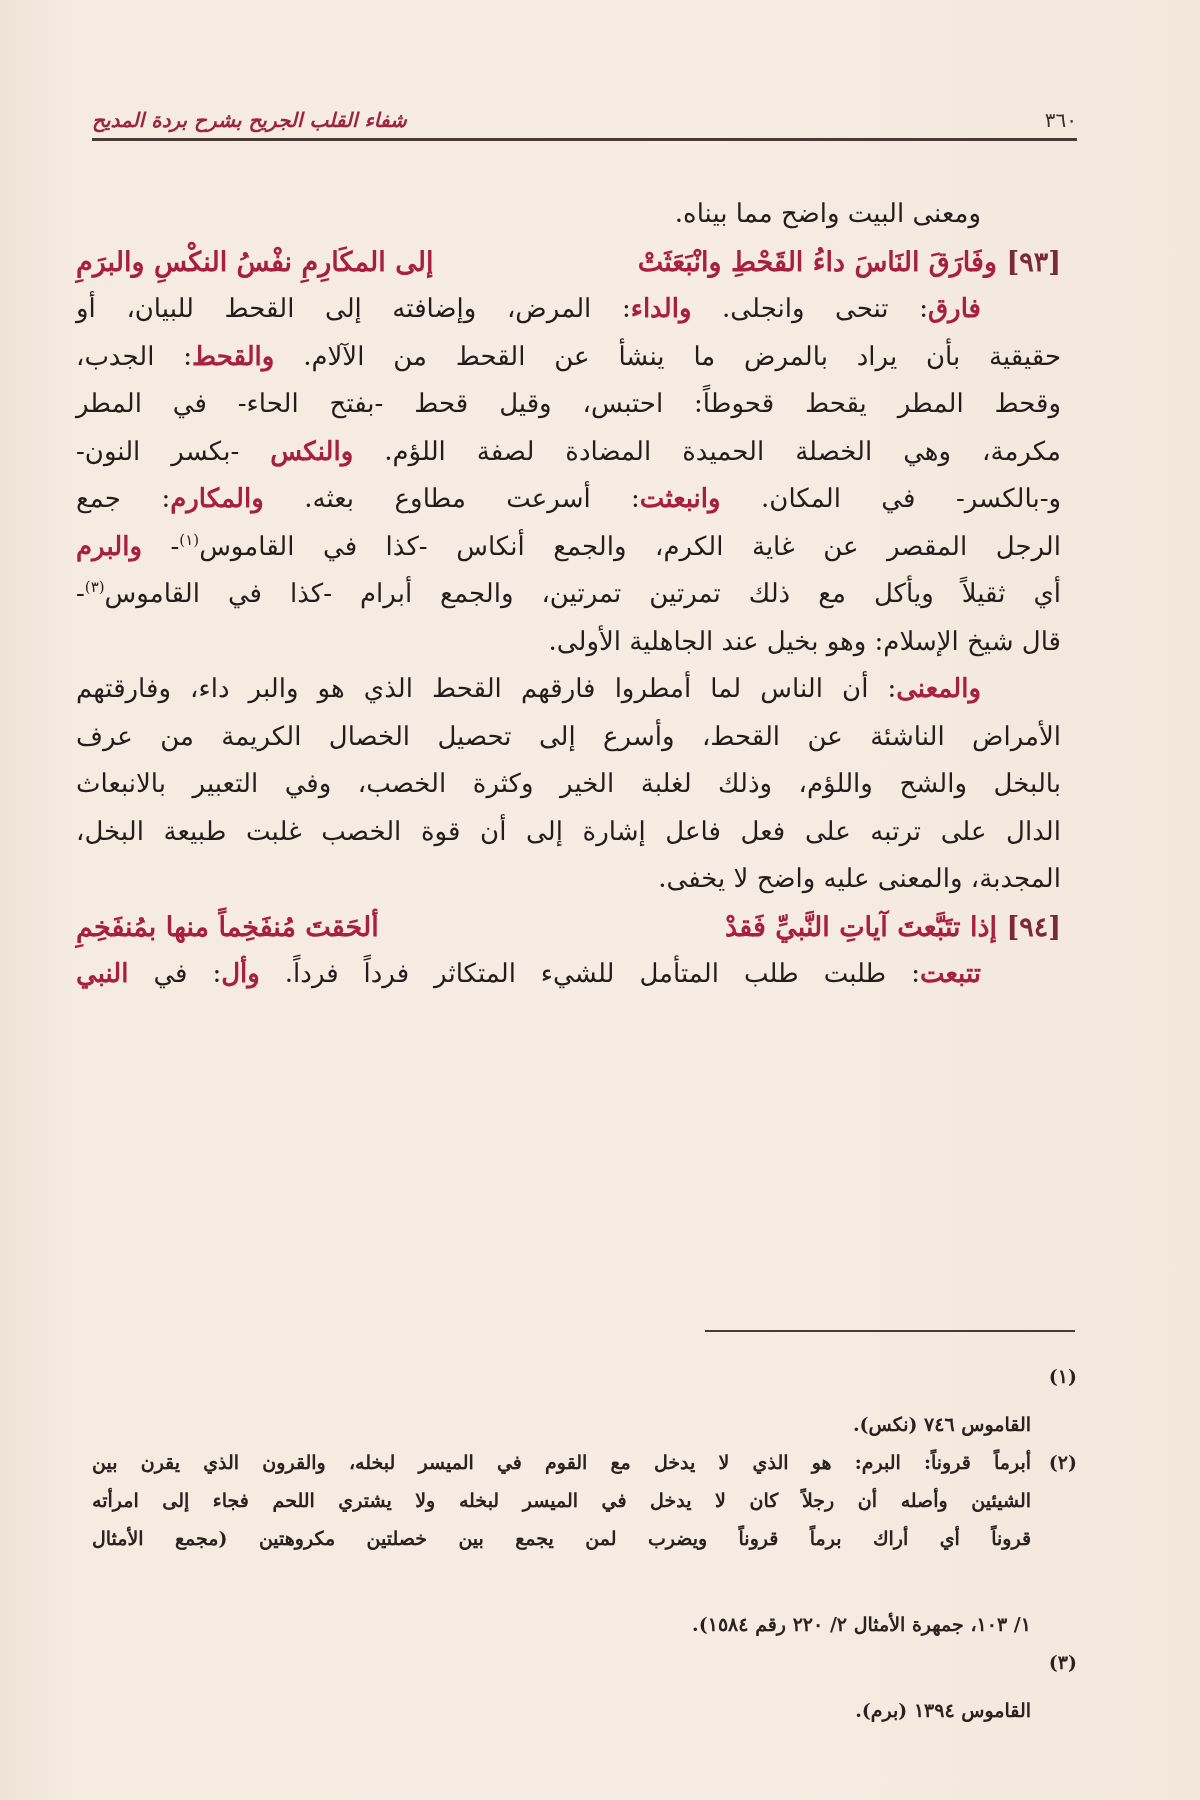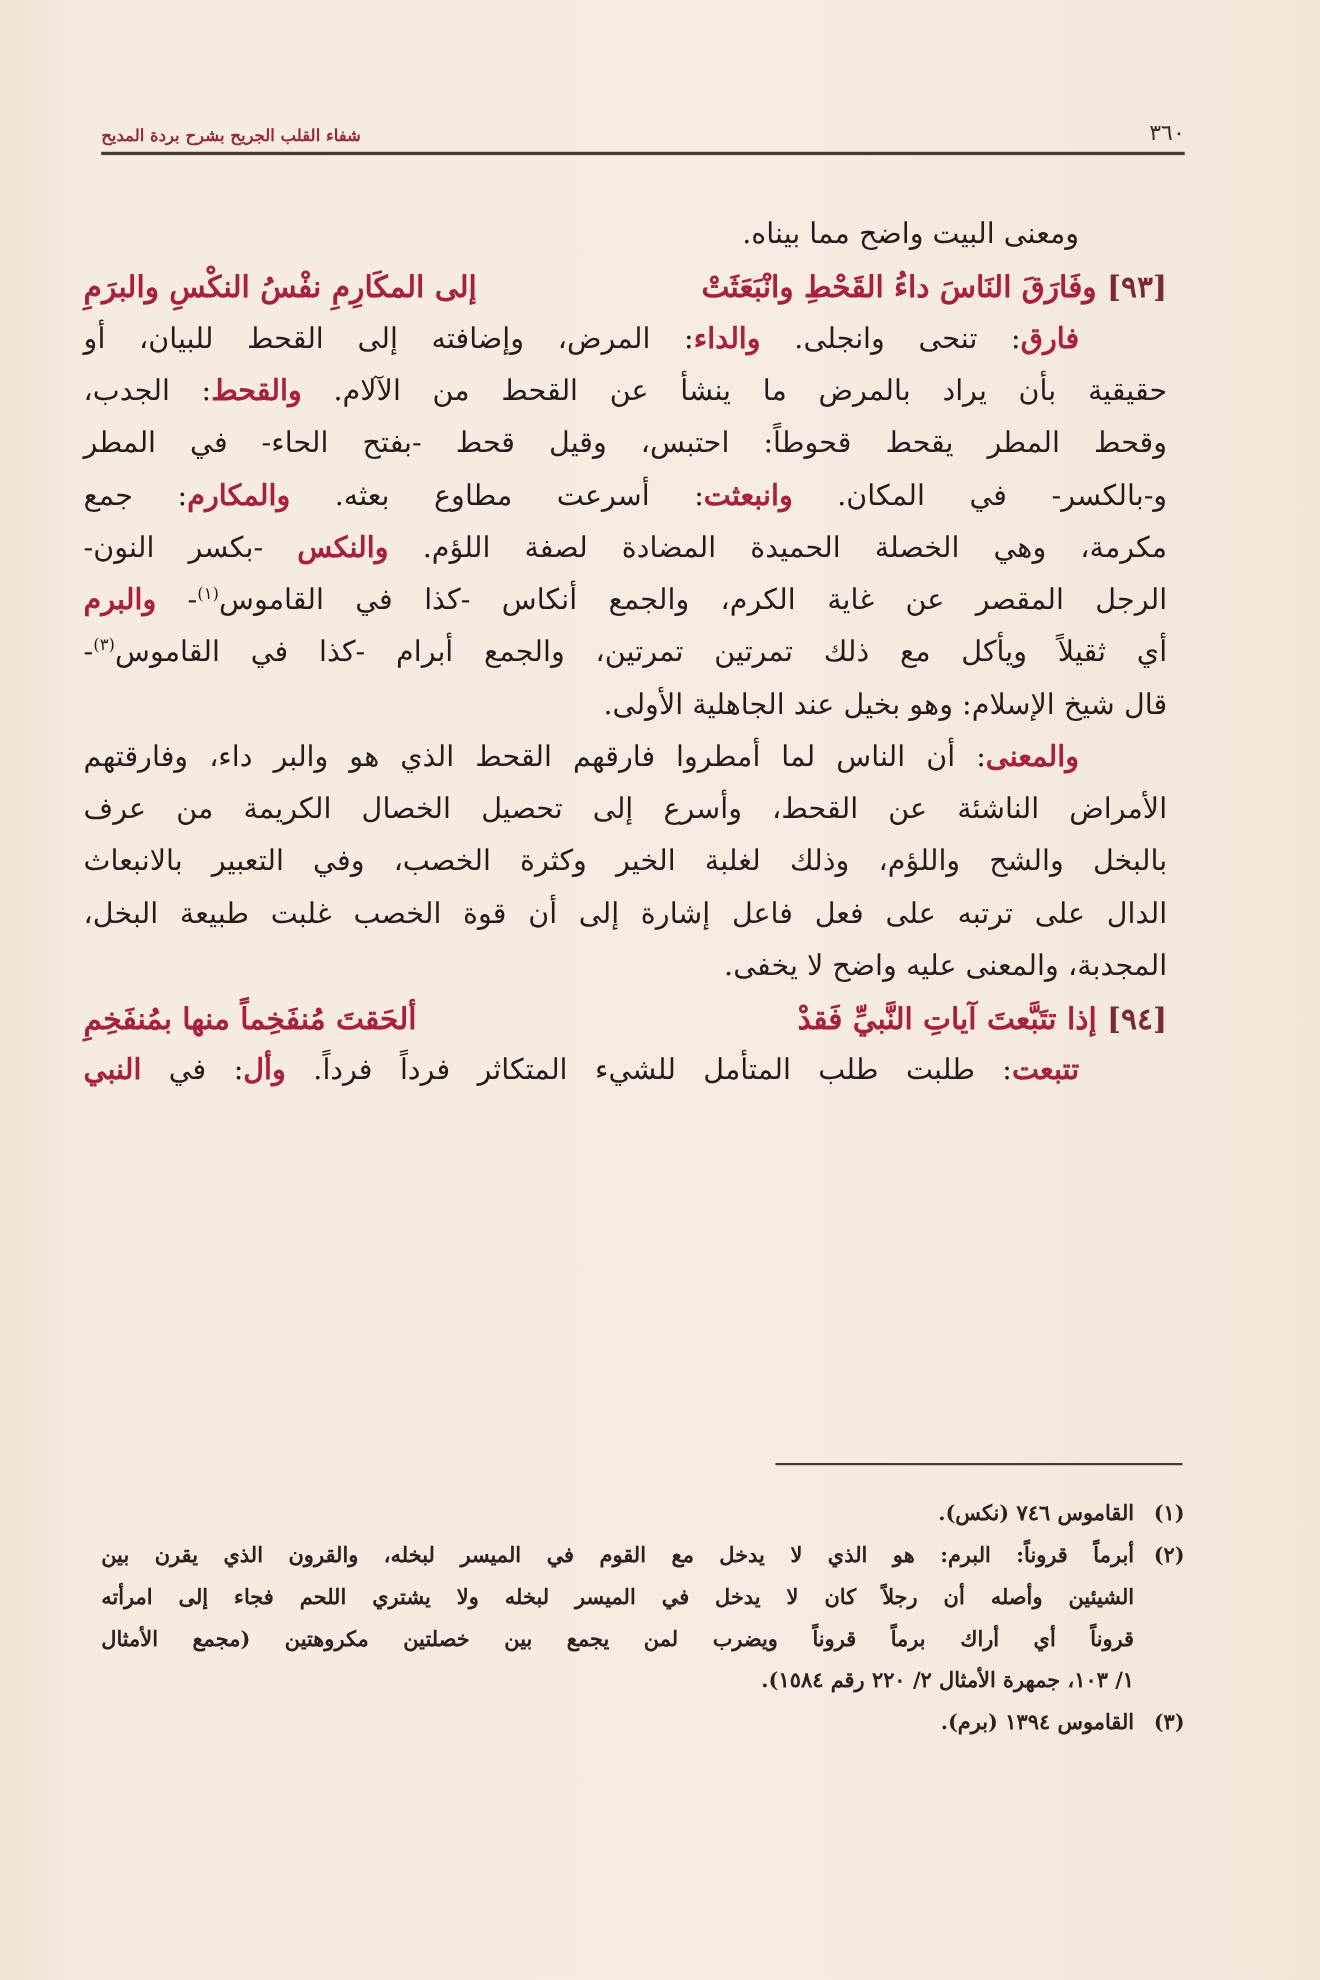--- a/index.html
+++ b/index.html
@@ -14,21 +14,21 @@
   .page {
     position: absolute; left: 0; top: 0; width: 1200px; height: 1800px;
     background: linear-gradient(90deg, #efe2d6 0%, #f5ebe1 6%, #f6ece3 60%, #f3e7dc 100%);
   }
   .header {
     position: absolute; left: 92px; top: 92px; width: 985px; height: 46px;
     direction: rtl;
     display: flex; justify-content: space-between; align-items: flex-end;
     border-bottom: 3px solid #4a3a36;
   }
-  .running-title { color: #9b2640; font-size: 15px; font-weight: bold; padding-bottom: 6px; }
+  .running-title { color: #9b2640; font-size: 20px; font-weight: bold; padding-bottom: 6px; font-style: italic; }
   .page-number { color: #3a2c28; font-size: 20px; padding-bottom: 6px; }
   .body-text {
     position: absolute; left: 76px; top: 190px; width: 985px;
     direction: rtl; text-align: justify;
     font-size: 26px; line-height: 47.5px;
   }
   .line { display: block; white-space: nowrap; text-align-last: justify; }
   .line.last { text-align-last: right; }
   .indent { padding-right: 80px; }
   .term { color: #a8203f; font-weight: bold; }
@@ -43,21 +43,21 @@
     border-top: 2px solid #4a3a36;
   }
   .footnotes {
     position: absolute; left: 92px; top: 1357px; width: 985px;
     direction: rtl; font-size: 19px; line-height: 38px; font-weight: bold; color: #2b2220;
   }
   .fn { display: flex; }
   .fn-num { width: 46px; flex: none; }
   .fn-body { flex: 1; }
   .fn-body .line { text-align-last: justify; }
-  .fn-body .line.last { text-align-last: right; }
+  .fn-body .line.last { text-align-last: right; margin-top: 48px; }
 </style>
 </head>
 <body>
 
 <div class="page">
 
   <div class="header">
     <span class="page-number">٣٦٠</span>
     <span class="running-title">شفاء القلب الجريح بشرح بردة المديح</span>
   </div>
@@ -66,22 +66,22 @@
     <span class="line last indent">ومعنى البيت واضح مما بيناه.</span>
 
     <div class="verse">
       <span><span class="num">[٩٣]</span> <span>وفَارَقَ النَاسَ داءُ القَحْطِ وانْبَعَثَتْ</span></span>
       <span>إلى المكَارِمِ نفْسُ النكْسِ والبرَمِ</span>
     </div>
 
     <span class="line indent"><span class="term">فارق</span><span>: تنحى وانجلى.</span> <span class="term">والداء</span><span>: المرض، وإضافته إلى القحط للبيان، أو</span></span>
     <span class="line"><span>حقيقية بأن يراد بالمرض ما ينشأ عن القحط من الآلام.</span> <span class="term">والقحط</span><span>: الجدب،</span></span>
     <span class="line">وقحط المطر يقحط قحوطاً: احتبس، وقيل قحط -بفتح الحاء- في المطر</span>
+    <span class="line"><span>مكرمة، وهي الخصلة الحميدة المضادة لصفة اللؤم.</span> <span class="term">والنكس</span> <span>-بكسر النون-</span></span>
     <span class="line"><span>و-بالكسر- في المكان.</span> <span class="term">وانبعثت</span><span>: أسرعت مطاوع بعثه.</span> <span class="term">والمكارم</span><span>: جمع</span></span>
-    <span class="line"><span>مكرمة، وهي الخصلة الحميدة المضادة لصفة اللؤم.</span> <span class="term">والنكس</span> <span>-بكسر النون-</span></span>
     <span class="line"><span>الرجل المقصر عن غاية الكرم، والجمع أنكاس -كذا في القاموس</span><sup>(١)</sup><span>-</span> <span class="term">والبرم</span></span>
     <span class="line"><span>أي ثقيلاً ويأكل مع ذلك تمرتين تمرتين، والجمع أبرام -كذا في القاموس</span><sup>(٣)</sup><span>-</span></span>
     <span class="line last">قال شيخ الإسلام: وهو بخيل عند الجاهلية الأولى.</span>
 
     <span class="line indent"><span class="term">والمعنى</span><span>: أن الناس لما أمطروا فارقهم القحط الذي هو والبر داء، وفارقتهم</span></span>
     <span class="line">الأمراض الناشئة عن القحط، وأسرع إلى تحصيل الخصال الكريمة من عرف</span>
     <span class="line">بالبخل والشح واللؤم، وذلك لغلبة الخير وكثرة الخصب، وفي التعبير بالانبعاث</span>
     <span class="line">الدال على ترتبه على فعل فاعل إشارة إلى أن قوة الخصب غلبت طبيعة البخل،</span>
     <span class="line last">المجدبة، والمعنى عليه واضح لا يخفى.</span>
 

